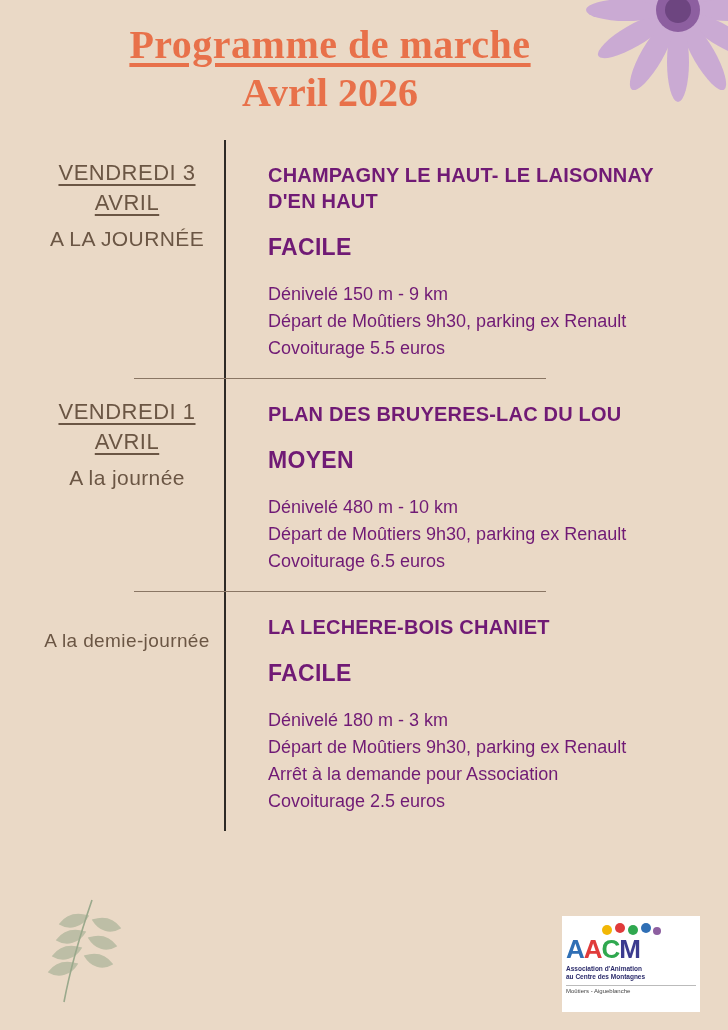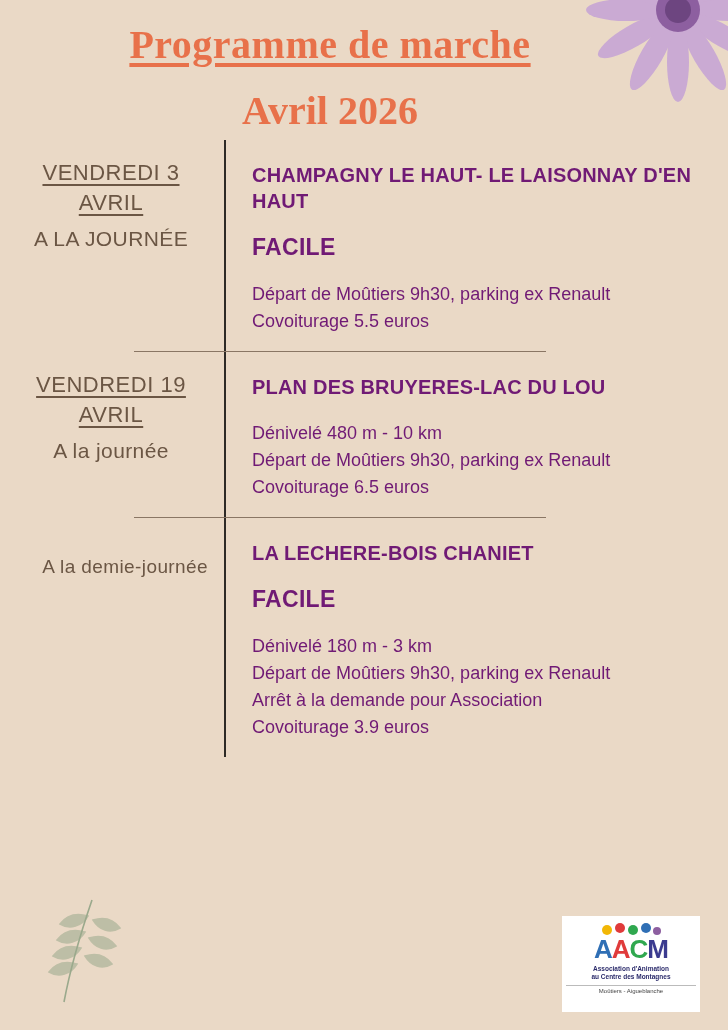--- a/index.html
+++ b/index.html
@@ -52,35 +52,36 @@
     text-underline-offset: 5px;
     letter-spacing: 0.5px;
     line-height: 1.15;
   }
   .title-line2 {
     font-family: "Liberation Serif", serif;
     font-weight: bold;
     font-size: 40px;
     color: #e8714a;
     line-height: 1.15;
-    margin-top: 20px;
+    margin-top: 2px;
   }
 
   
   .content {
     position: absolute;
     top: 140px;
     left: 0;
     width: 728px;
   }
 
   .entry {
     position: relative;
     display: flex;
     min-height: 60px;
+    padding-left: 16px;
   }
 
   .left-col {
     width: 224px;
     box-sizing: border-box;
     padding: 18px 16px 10px 14px;
     text-align: center;
     color: #6b5644;
   }
 
@@ -148,21 +149,21 @@
   
   .logo {
     position: absolute;
     right: 28px;
     bottom: 18px;
     width: 138px;
     height: 96px;
     background: #ffffff;
     box-sizing: border-box;
     padding: 6px 4px 4px 4px;
-    text-align: center;
+    text-align: left;
   }
   .logo-letters {
     font-family: "Liberation Sans", sans-serif;
     font-weight: bold;
     font-size: 26px;
     letter-spacing: -1px;
     line-height: 1;
     margin-top: 14px;
   }
   .logo-letters span:nth-child(1) { color: #2f6fb5; }
@@ -239,60 +240,62 @@
     <div class="divider-v"></div>
     <div class="left-col">
       <div class="date-main">VENDREDI 3</div>
       <div class="date-main">AVRIL</div>
       <div class="date-sub">A LA JOURNÉE</div>
     </div>
     <div class="right-col">
       <div class="place">CHAMPAGNY LE HAUT- LE LAISONNAY D'EN HAUT</div>
       <div class="level">FACILE</div>
       <div class="details">
+        <div>Dénivelé 150  m - 9  km</div>
         <div>Départ de Moûtiers 9h30, parking ex Renault</div>
         <div>Covoiturage 5.5 euros</div>
       </div>
     </div>
   </div>
 
   <div class="divider-h"></div>
 
   <div class="entry">
     <div class="divider-v"></div>
     <div class="left-col">
-      <div class="date-main">VENDREDI 19</div>
+      <div class="date-main">VENDREDI 1</div>
       <div class="date-main">AVRIL</div>
       <div class="date-sub">A la journée</div>
     </div>
     <div class="right-col">
       <div class="place">PLAN DES BRUYERES-LAC DU LOU</div>
+      <div class="level">MOYEN</div>
       <div class="details">
         <div>Dénivelé 480 m - 10 km</div>
         <div>Départ de Moûtiers 9h30, parking ex Renault</div>
         <div>Covoiturage 6.5 euros</div>
       </div>
     </div>
   </div>
 
   <div class="divider-h"></div>
 
   <div class="entry">
     <div class="divider-v"></div>
     <div class="left-col">
-      <div class="date-sub small" style="margin-top:18px;text-align:right;">A la demie-journée</div>
+      <div class="date-sub small" style="margin-top:18px;">A la demie-journée</div>
     </div>
     <div class="right-col">
       <div class="place">LA LECHERE-BOIS CHANIET</div>
       <div class="level">FACILE</div>
       <div class="details">
         <div>Dénivelé 180 m - 3 km</div>
         <div>Départ de Moûtiers 9h30, parking ex Renault</div>
         <div>Arrêt à la demande pour Association</div>
-        <div>Covoiturage 3.9 euros</div>
+        <div>Covoiturage 2.5 euros</div>
       </div>
     </div>
   </div>
 
 </div>
 
 <div class="logo">
   <svg class="logo-dots" viewBox="0 0 138 16">
     <circle cx="45" cy="8" r="5" fill="#f2b705"></circle>
     <circle cx="58" cy="6" r="5" fill="#e03b3b"></circle>

